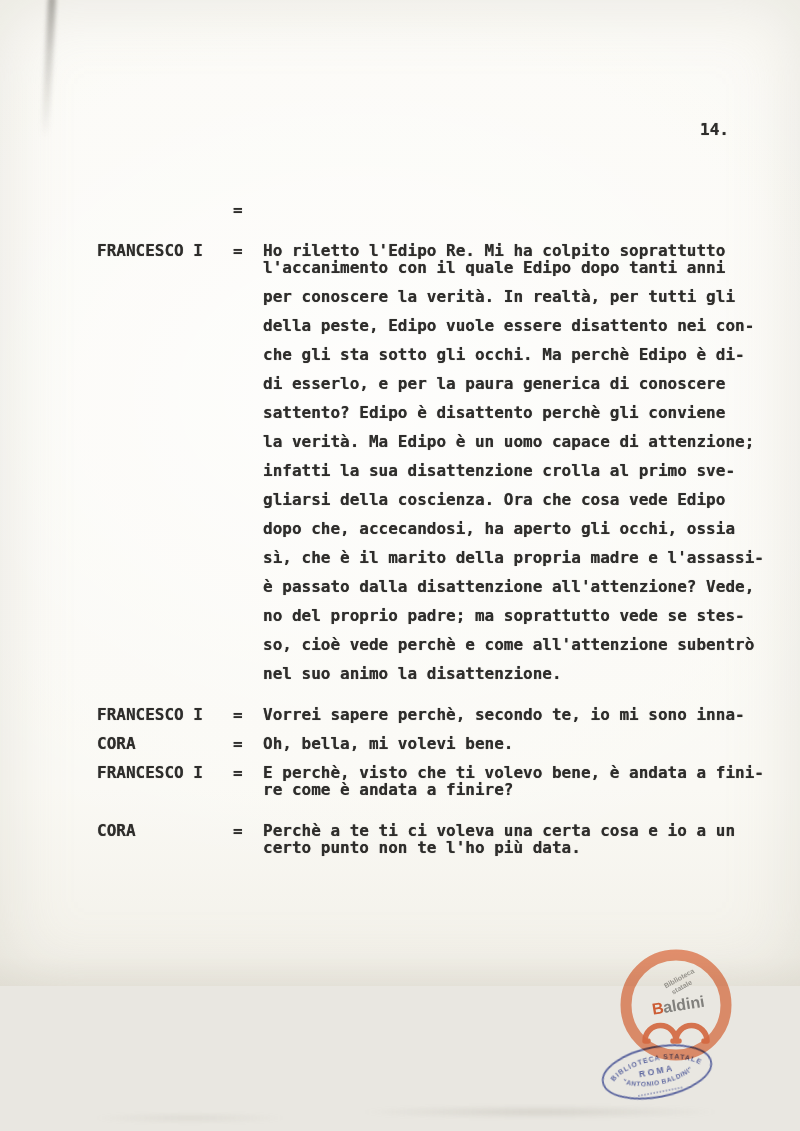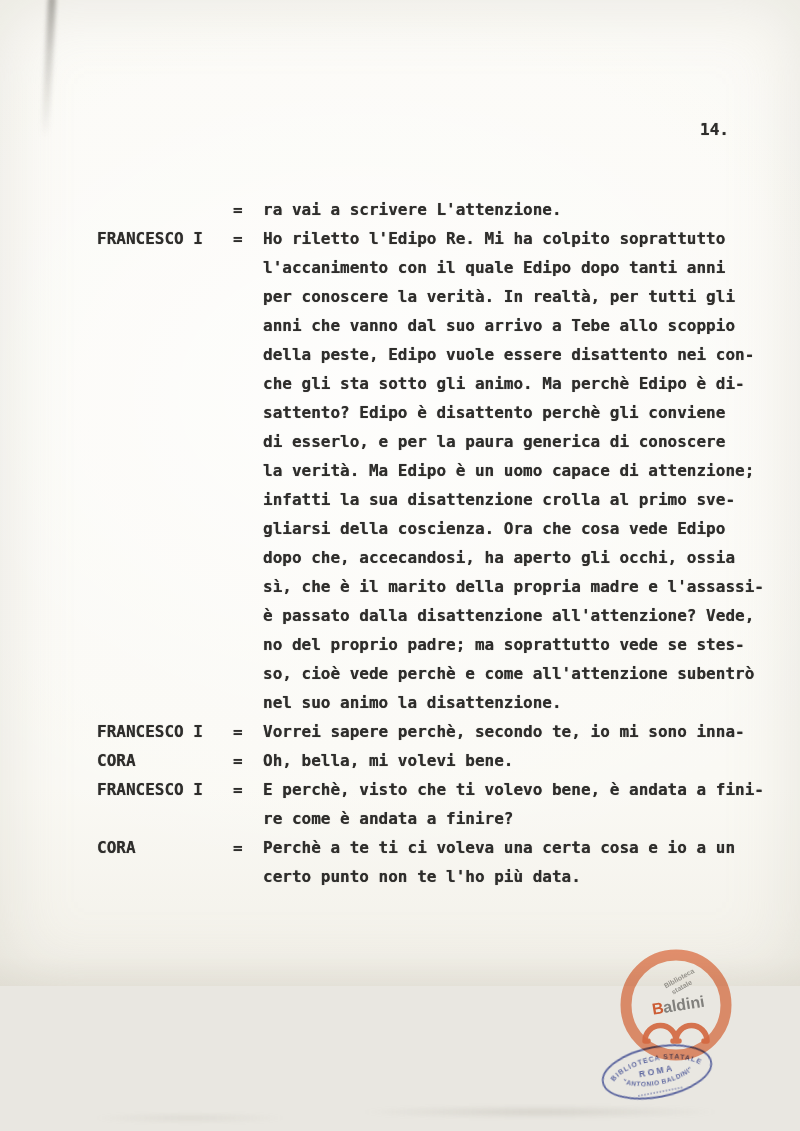--- a/index.html
+++ b/index.html
@@ -44,21 +44,21 @@
     text-shadow: 0 0 0.7px rgba(46,45,43,0.75);
     white-space: pre;
   }
   .page-number {
     position: absolute; left: 700px; top: 120px;
   }
   .body-block {
     position: absolute; left: 97px; top: 200px; width: 695px;
   }
   .row { display: flex; height: 29px; align-items: baseline; }
-  .col-speaker { width: 136px; flex: 0 0 136px; }
+  .col-speaker { width: 136px; flex: 0 0 136px; margin-top: 12px; }
   .col-eq { width: 30px; flex: 0 0 30px; }
   .col-text { flex: 1 1 auto; }
   
   .round-stamp {
     position: absolute; left: 616px; top: 944px; width: 124px; height: 124px;
     mix-blend-mode: multiply;
   }
   .oval-stamp {
     position: absolute; left: 592px; top: 1040px; width: 130px; height: 64px;
     transform: rotate(-11deg);
@@ -76,61 +76,55 @@
   <div class="streak-top-left"></div>
   <div class="smudge-bottom"></div>
   <div class="smudge-bottom2"></div>
 
   <div class="typed page-number">14.</div>
 
   <div class="body-block">
       <div class="row">
         <span class="typed col-speaker"></span>
         <span class="typed col-eq">=</span>
-        <span class="typed col-text">ra vai a scrivere L'attenzione.</span>
       </div>
       <div class="row">
         <span class="typed col-speaker">FRANCESCO I</span>
         <span class="typed col-eq">=</span>
         <span class="typed col-text">Ho riletto l'Edipo Re. Mi ha colpito soprattutto</span>
       </div>
       <div class="row">
         <span class="typed col-speaker"></span>
         <span class="typed col-eq"></span>
         <span class="typed col-text">l'accanimento con il quale Edipo dopo tanti anni</span>
       </div>
       <div class="row">
         <span class="typed col-speaker"></span>
         <span class="typed col-eq"></span>
         <span class="typed col-text">per conoscere la verità. In realtà, per tutti gli</span>
       </div>
       <div class="row">
         <span class="typed col-speaker"></span>
         <span class="typed col-eq"></span>
-        <span class="typed col-text">anni che vanno dal suo arrivo a Tebe allo scoppio</span>
-      </div>
-      <div class="row">
-        <span class="typed col-speaker"></span>
-        <span class="typed col-eq"></span>
         <span class="typed col-text">della peste, Edipo vuole essere disattento nei con-</span>
       </div>
       <div class="row">
         <span class="typed col-speaker"></span>
         <span class="typed col-eq"></span>
-        <span class="typed col-text">che gli sta sotto gli animo. Ma perchè Edipo è di-</span>
+        <span class="typed col-text">che gli sta sotto gli occhi. Ma perchè Edipo è di-</span>
+      </div>
+      <div class="row">
+        <span class="typed col-speaker"></span>
+        <span class="typed col-eq"></span>
+        <span class="typed col-text">di esserlo, e per la paura generica di conoscere</span>
       </div>
       <div class="row">
         <span class="typed col-speaker"></span>
         <span class="typed col-eq"></span>
         <span class="typed col-text">sattento? Edipo è disattento perchè gli conviene</span>
-      </div>
-      <div class="row">
-        <span class="typed col-speaker"></span>
-        <span class="typed col-eq"></span>
-        <span class="typed col-text">di esserlo, e per la paura generica di conoscere</span>
       </div>
       <div class="row">
         <span class="typed col-speaker"></span>
         <span class="typed col-eq"></span>
         <span class="typed col-text">la verità. Ma Edipo è un uomo capace di attenzione;</span>
       </div>
       <div class="row">
         <span class="typed col-speaker"></span>
         <span class="typed col-eq"></span>
         <span class="typed col-text">infatti la sua disattenzione crolla al primo sve-</span>

